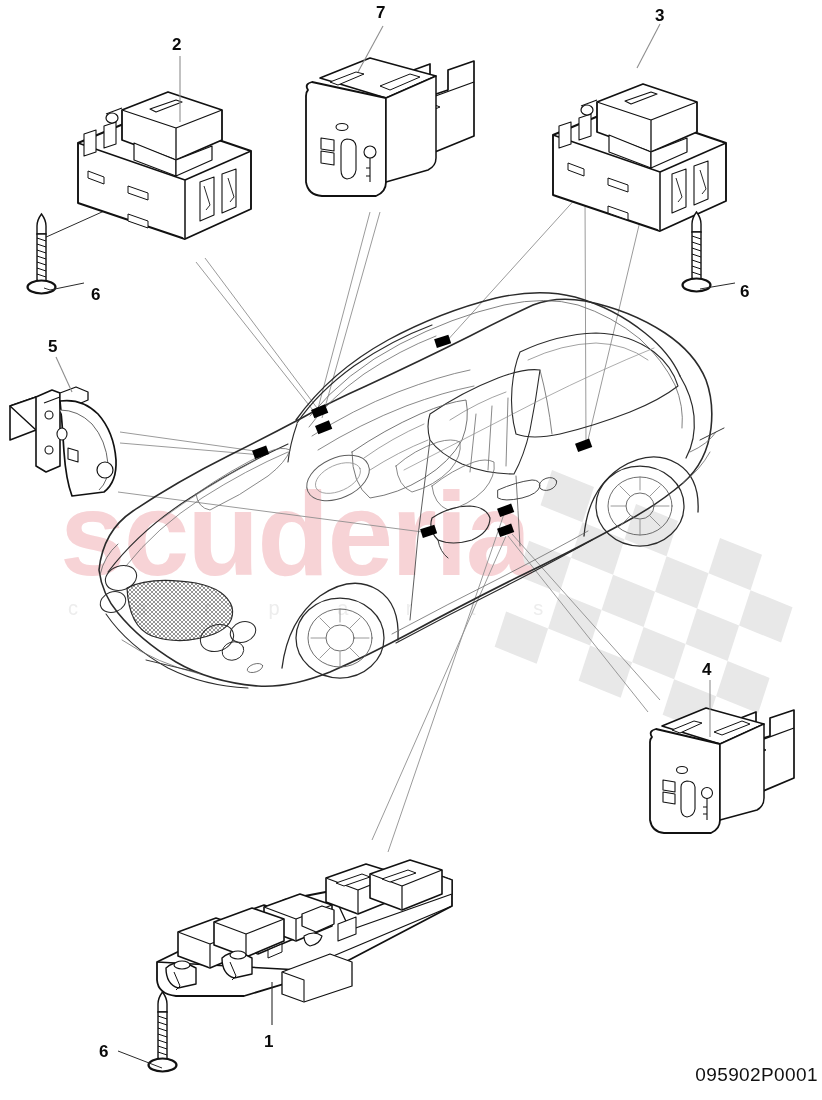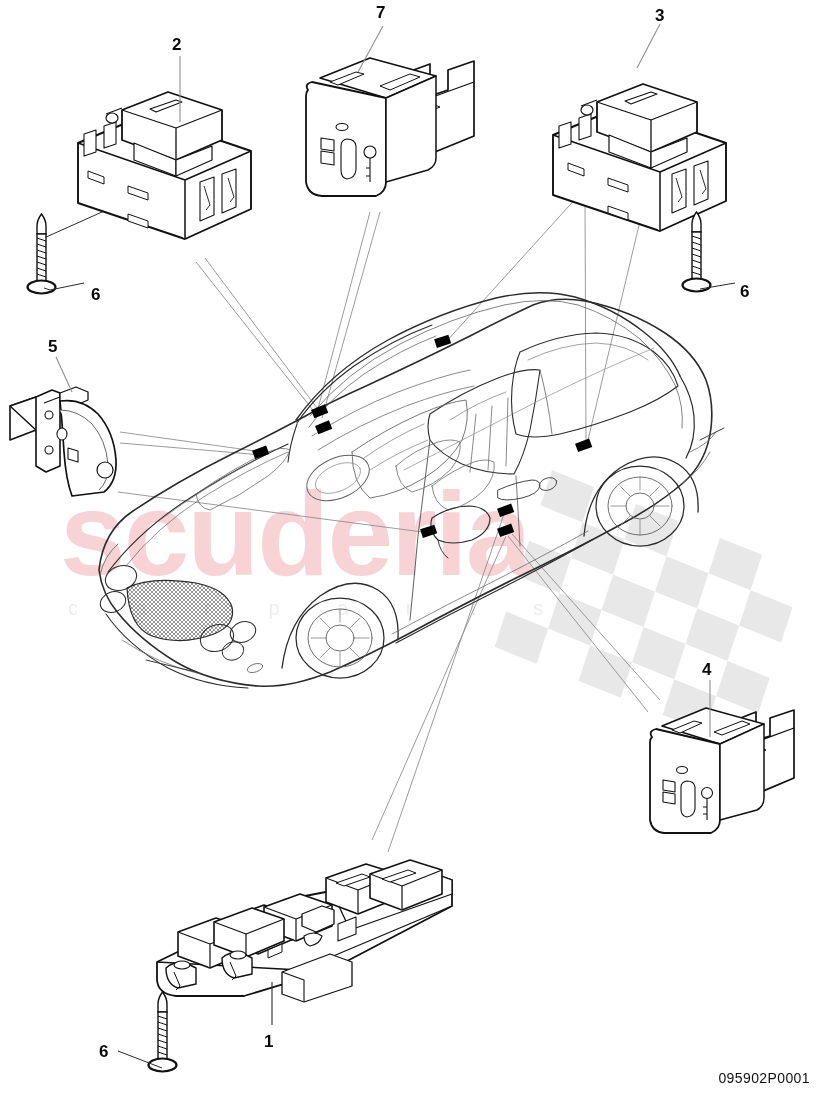--- a/index.html
+++ b/index.html
@@ -21,24 +21,24 @@
     font-family:"Liberation Sans", sans-serif;
     font-weight:bold;
     font-size:17px;
     color:#0a0a0a;
     line-height:1;
     letter-spacing:0px;
     user-select:none;
   }
   #partnumber{
     position:absolute;
-    right:12px;
+    right:4px;
     bottom:14px;
     font-family:"Liberation Sans", sans-serif;
-    font-size:14px;
+    font-size:19px;
     letter-spacing:0.4px;
     color:#111111;
   }
 </style>
 </head>
 <body>
 
 <div id="sheet">
 
   <svg id="art" viewBox="0 0 822 1100" xmlns="http://www.w3.org/2000/svg">

